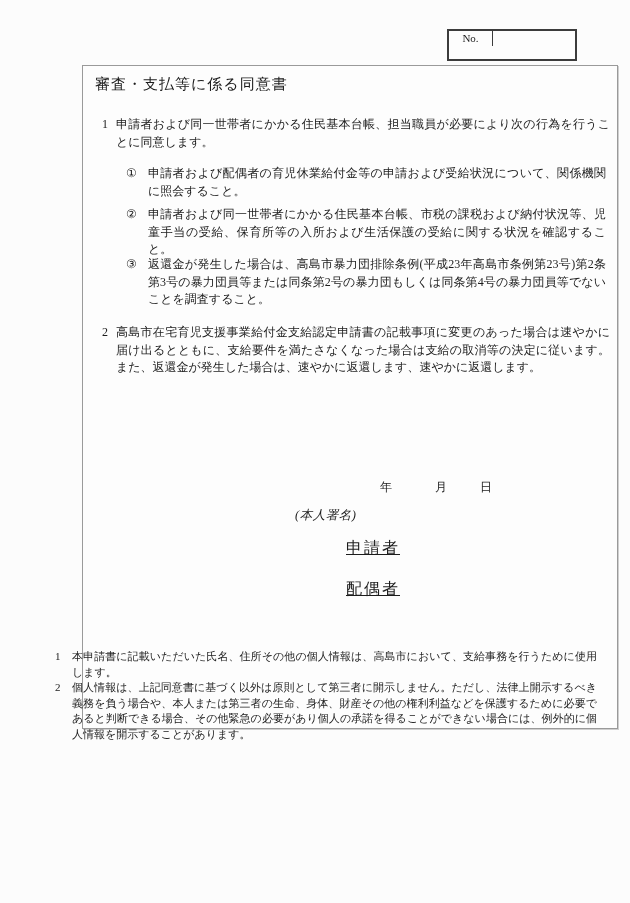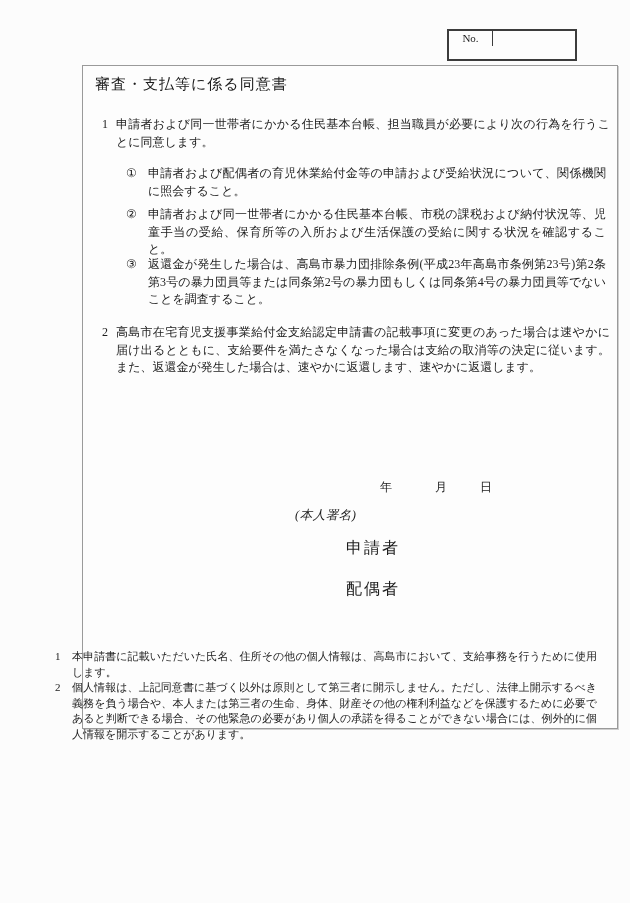--- a/index.html
+++ b/index.html
@@ -64,21 +64,21 @@
   .date-y { position:absolute; left:297px; }
   .date-m { position:absolute; left:352px; }
   .date-d { position:absolute; left:397px; }
 
   .sign-label {
     position:absolute; top:441px; left:212px;
     font-size:12.5px; letter-spacing:0.5px; white-space:nowrap;font-style:italic;
   }
   .sign-applicant, .sign-spouse {
     position:absolute; left:263px;
-    font-size:16px; letter-spacing:2px; white-space:nowrap;
+    font-size:16px; letter-spacing:2px; white-space:nowrap;text-decoration:underline;
   }
   .sign-applicant { top:472px; }
   .sign-spouse { top:513px; }
 
   
   .privacy { position:absolute; left:0; top:649px; width:630px; font-size:11px; line-height:15.5px; }
   .p-head { margin-left:33px; white-space:nowrap; }
   .p-item { display:flex; margin-left:55px; width:542px; text-align:justify; }
   .p-item .num { width:17px; flex:none; }
   .p-item .txt { flex:1; }

